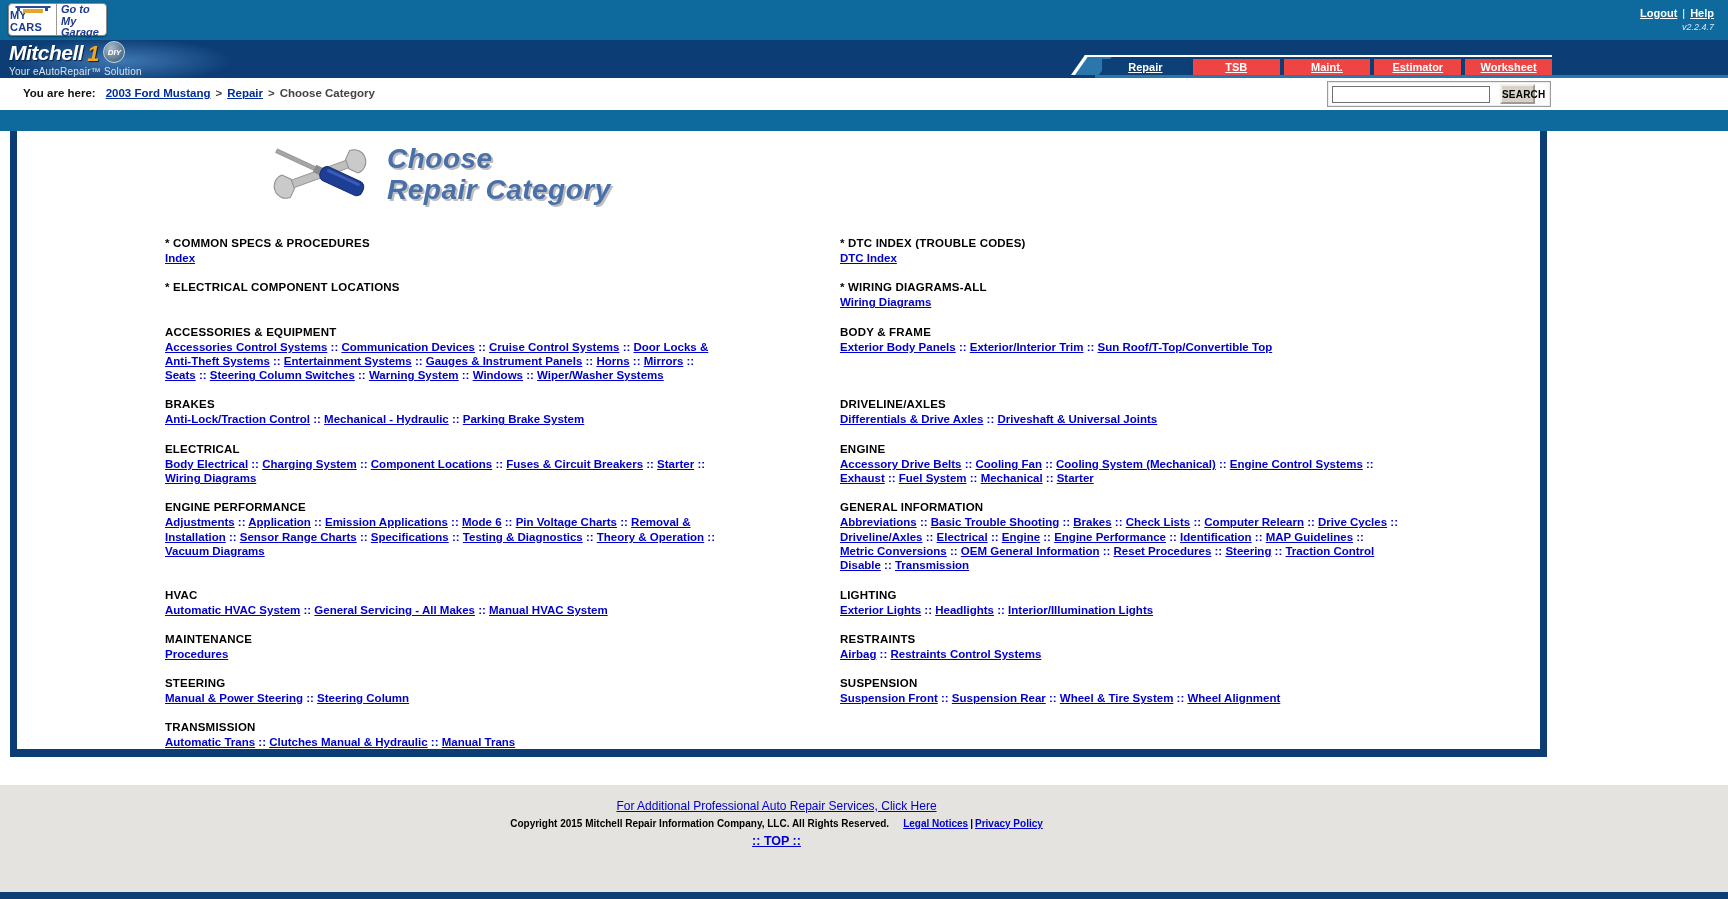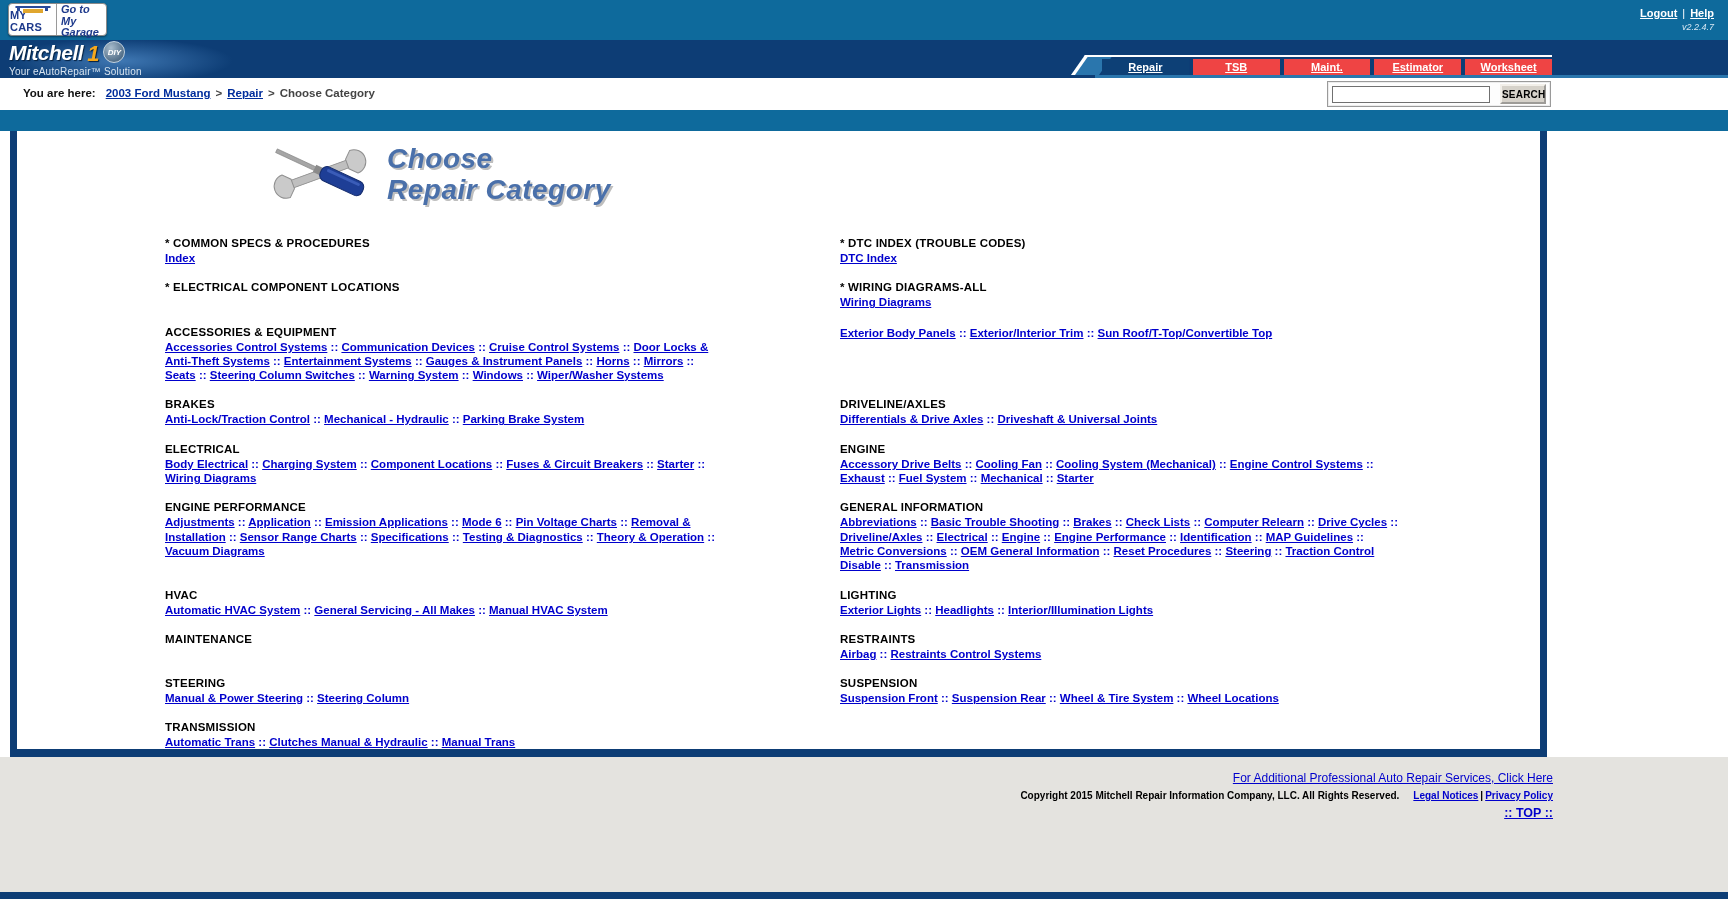--- a/index.html
+++ b/index.html
@@ -53,21 +53,21 @@
   .crumbs { position:absolute; left:23px; top:9px; font-size:11.5px; color:#111; }
   .crumb-prefix { font-weight:bold; margin-right:10px; }
   .crumbs a { color:#002d9c; font-weight:bold; text-decoration:underline; cursor:pointer; }
   .crumb-sep { color:#444; font-weight:bold; margin:0 5px; }
   .crumb-current { color:#444; font-weight:bold; }
   .searchbox { position:absolute; right:177px; top:3px; width:224px; height:26px;
                border:1px solid #9a9a9a; background:#fdfdfd; box-shadow:inset 0 0 0 1px #ececec;
                display:flex; align-items:center; padding:0 4px; }
   .searchbox input { width:158px; height:17px; border:1px solid #707070; font-size:11px; padding:0 3px;
                      font-family:"Liberation Sans",sans-serif; }
-  .searchbox button { margin-left:10px; width:46px; height:20px; font-size:10px; font-weight:bold;
+  .searchbox button { margin-left:10px; width:35px; height:20px; font-size:10px; font-weight:bold;
                       font-family:"Liberation Sans",sans-serif; color:#000;
                       background:#d6d2ca; border:2px outset #f2efe9; cursor:pointer; letter-spacing:.2px; }
 
   .bluestrip { height:21px; background:#0e6a9c; }
 
   
   .panel { margin-left:10px; width:1537px; height:626px; background:#fff;
            border-left:7px solid #0d3d75; border-right:7px solid #0d3d75; border-bottom:8px solid #0d3d75; }
   .titleblock { display:flex; align-items:flex-start; gap:12px; padding:10px 0 0 248px; height:80px; }
   .title-text { font-size:28px; font-weight:bold; font-style:italic; color:#4a70aa;
@@ -76,21 +76,21 @@
   .catgrid { display:grid; grid-template-columns:675px 570px; row-gap:16px; padding:26px 0 0 148px; }
   .cat-cell { max-width:552px; }
   .cat-cell.right { max-width:558px; }
   .cat-heading { font-size:11.5px; font-weight:bold; color:#000; letter-spacing:.2px; margin-bottom:2px; }
   .cat-links { font-size:11.5px; line-height:14.3px; }
   .cat-links a { color:#0000cc; font-weight:bold; text-decoration:underline; cursor:pointer; }
   .cat-links .sep { color:#0000cc; font-weight:bold; }
 
   
   .footer { height:136px; background:#e4e3df; }
-  .footer-inner { width:1553px; text-align:right; padding-top:11px; }
+  .footer-inner { width:1553px; text-align:center; padding-top:11px;margin-top:28px; }
   .svc-link { font-size:12px; color:#0000cc; text-decoration:underline; cursor:pointer; }
   .copyline { margin-top:4px; font-size:10px; font-weight:bold; color:#000; }
   .copyline .legal { margin-left:14px; }
   .copyline a { color:#0000cc; text-decoration:underline; cursor:pointer; }
   .copyline .pipe2 { margin:0 2px; color:#000; }
   .toplink { margin-top:5px; font-size:12.5px; font-weight:bold; }
   .toplink a { color:#0000cc; text-decoration:underline; cursor:pointer; }
 
   .bottombar { position:absolute; left:0; bottom:0; width:1728px; height:7px; background:#0d3d75; }
 </style>
@@ -193,20 +193,21 @@
       </div>
       <div class="cat-cell right">
         <div class="cat-heading">* WIRING DIAGRAMS-ALL</div>
         <div class="cat-links"><a>Wiring Diagrams</a></div>
       </div>
       <div class="cat-cell">
         <div class="cat-heading">ACCESSORIES &amp; EQUIPMENT</div>
         <div class="cat-links"><a>Accessories Control Systems</a><span class="sep"> :: </span><a>Communication Devices</a><span class="sep"> :: </span><a>Cruise Control Systems</a><span class="sep"> :: </span><a>Door Locks &amp; Anti-Theft Systems</a><span class="sep"> :: </span><a>Entertainment Systems</a><span class="sep"> :: </span><a>Gauges &amp; Instrument Panels</a><span class="sep"> :: </span><a>Horns</a><span class="sep"> :: </span><a>Mirrors</a><span class="sep"> :: </span><a>Seats</a><span class="sep"> :: </span><a>Steering Column Switches</a><span class="sep"> :: </span><a>Warning System</a><span class="sep"> :: </span><a>Windows</a><span class="sep"> :: </span><a>Wiper/Washer Systems</a></div>
       </div>
       <div class="cat-cell right">
+        <div class="cat-heading">BODY &amp; FRAME</div>
         <div class="cat-links"><a>Exterior Body Panels</a><span class="sep"> :: </span><a>Exterior/Interior Trim</a><span class="sep"> :: </span><a>Sun Roof/T-Top/Convertible Top</a></div>
       </div>
       <div class="cat-cell">
         <div class="cat-heading">BRAKES</div>
         <div class="cat-links"><a>Anti-Lock/Traction Control</a><span class="sep"> :: </span><a>Mechanical - Hydraulic</a><span class="sep"> :: </span><a>Parking Brake System</a></div>
       </div>
       <div class="cat-cell right">
         <div class="cat-heading">DRIVELINE/AXLES</div>
         <div class="cat-links"><a>Differentials &amp; Drive Axles</a><span class="sep"> :: </span><a>Driveshaft &amp; Universal Joints</a></div>
       </div>
@@ -229,32 +230,33 @@
       <div class="cat-cell">
         <div class="cat-heading">HVAC</div>
         <div class="cat-links"><a>Automatic HVAC System</a><span class="sep"> :: </span><a>General Servicing - All Makes</a><span class="sep"> :: </span><a>Manual HVAC System</a></div>
       </div>
       <div class="cat-cell right">
         <div class="cat-heading">LIGHTING</div>
         <div class="cat-links"><a>Exterior Lights</a><span class="sep"> :: </span><a>Headlights</a><span class="sep"> :: </span><a>Interior/Illumination Lights</a></div>
       </div>
       <div class="cat-cell">
         <div class="cat-heading">MAINTENANCE</div>
+        <div class="cat-links"><a>Procedures</a></div>
       </div>
       <div class="cat-cell right">
         <div class="cat-heading">RESTRAINTS</div>
         <div class="cat-links"><a>Airbag</a><span class="sep"> :: </span><a>Restraints Control Systems</a></div>
       </div>
       <div class="cat-cell">
         <div class="cat-heading">STEERING</div>
         <div class="cat-links"><a>Manual &amp; Power Steering</a><span class="sep"> :: </span><a>Steering Column</a></div>
       </div>
       <div class="cat-cell right">
         <div class="cat-heading">SUSPENSION</div>
-        <div class="cat-links"><a>Suspension Front</a><span class="sep"> :: </span><a>Suspension Rear</a><span class="sep"> :: </span><a>Wheel &amp; Tire System</a><span class="sep"> :: </span><a>Wheel Locations</a></div>
+        <div class="cat-links"><a>Suspension Front</a><span class="sep"> :: </span><a>Suspension Rear</a><span class="sep"> :: </span><a>Wheel &amp; Tire System</a><span class="sep"> :: </span><a>Wheel Alignment</a></div>
       </div>
       <div class="cat-cell">
         <div class="cat-heading">TRANSMISSION</div>
         <div class="cat-links"><a>Automatic Trans</a><span class="sep"> :: </span><a>Clutches Manual &amp; Hydraulic</a><span class="sep"> :: </span><a>Manual Trans</a></div>
       </div>
       <div class="cat-cell right"></div>
     </div>
 </div>
 
 <div class="footer">

